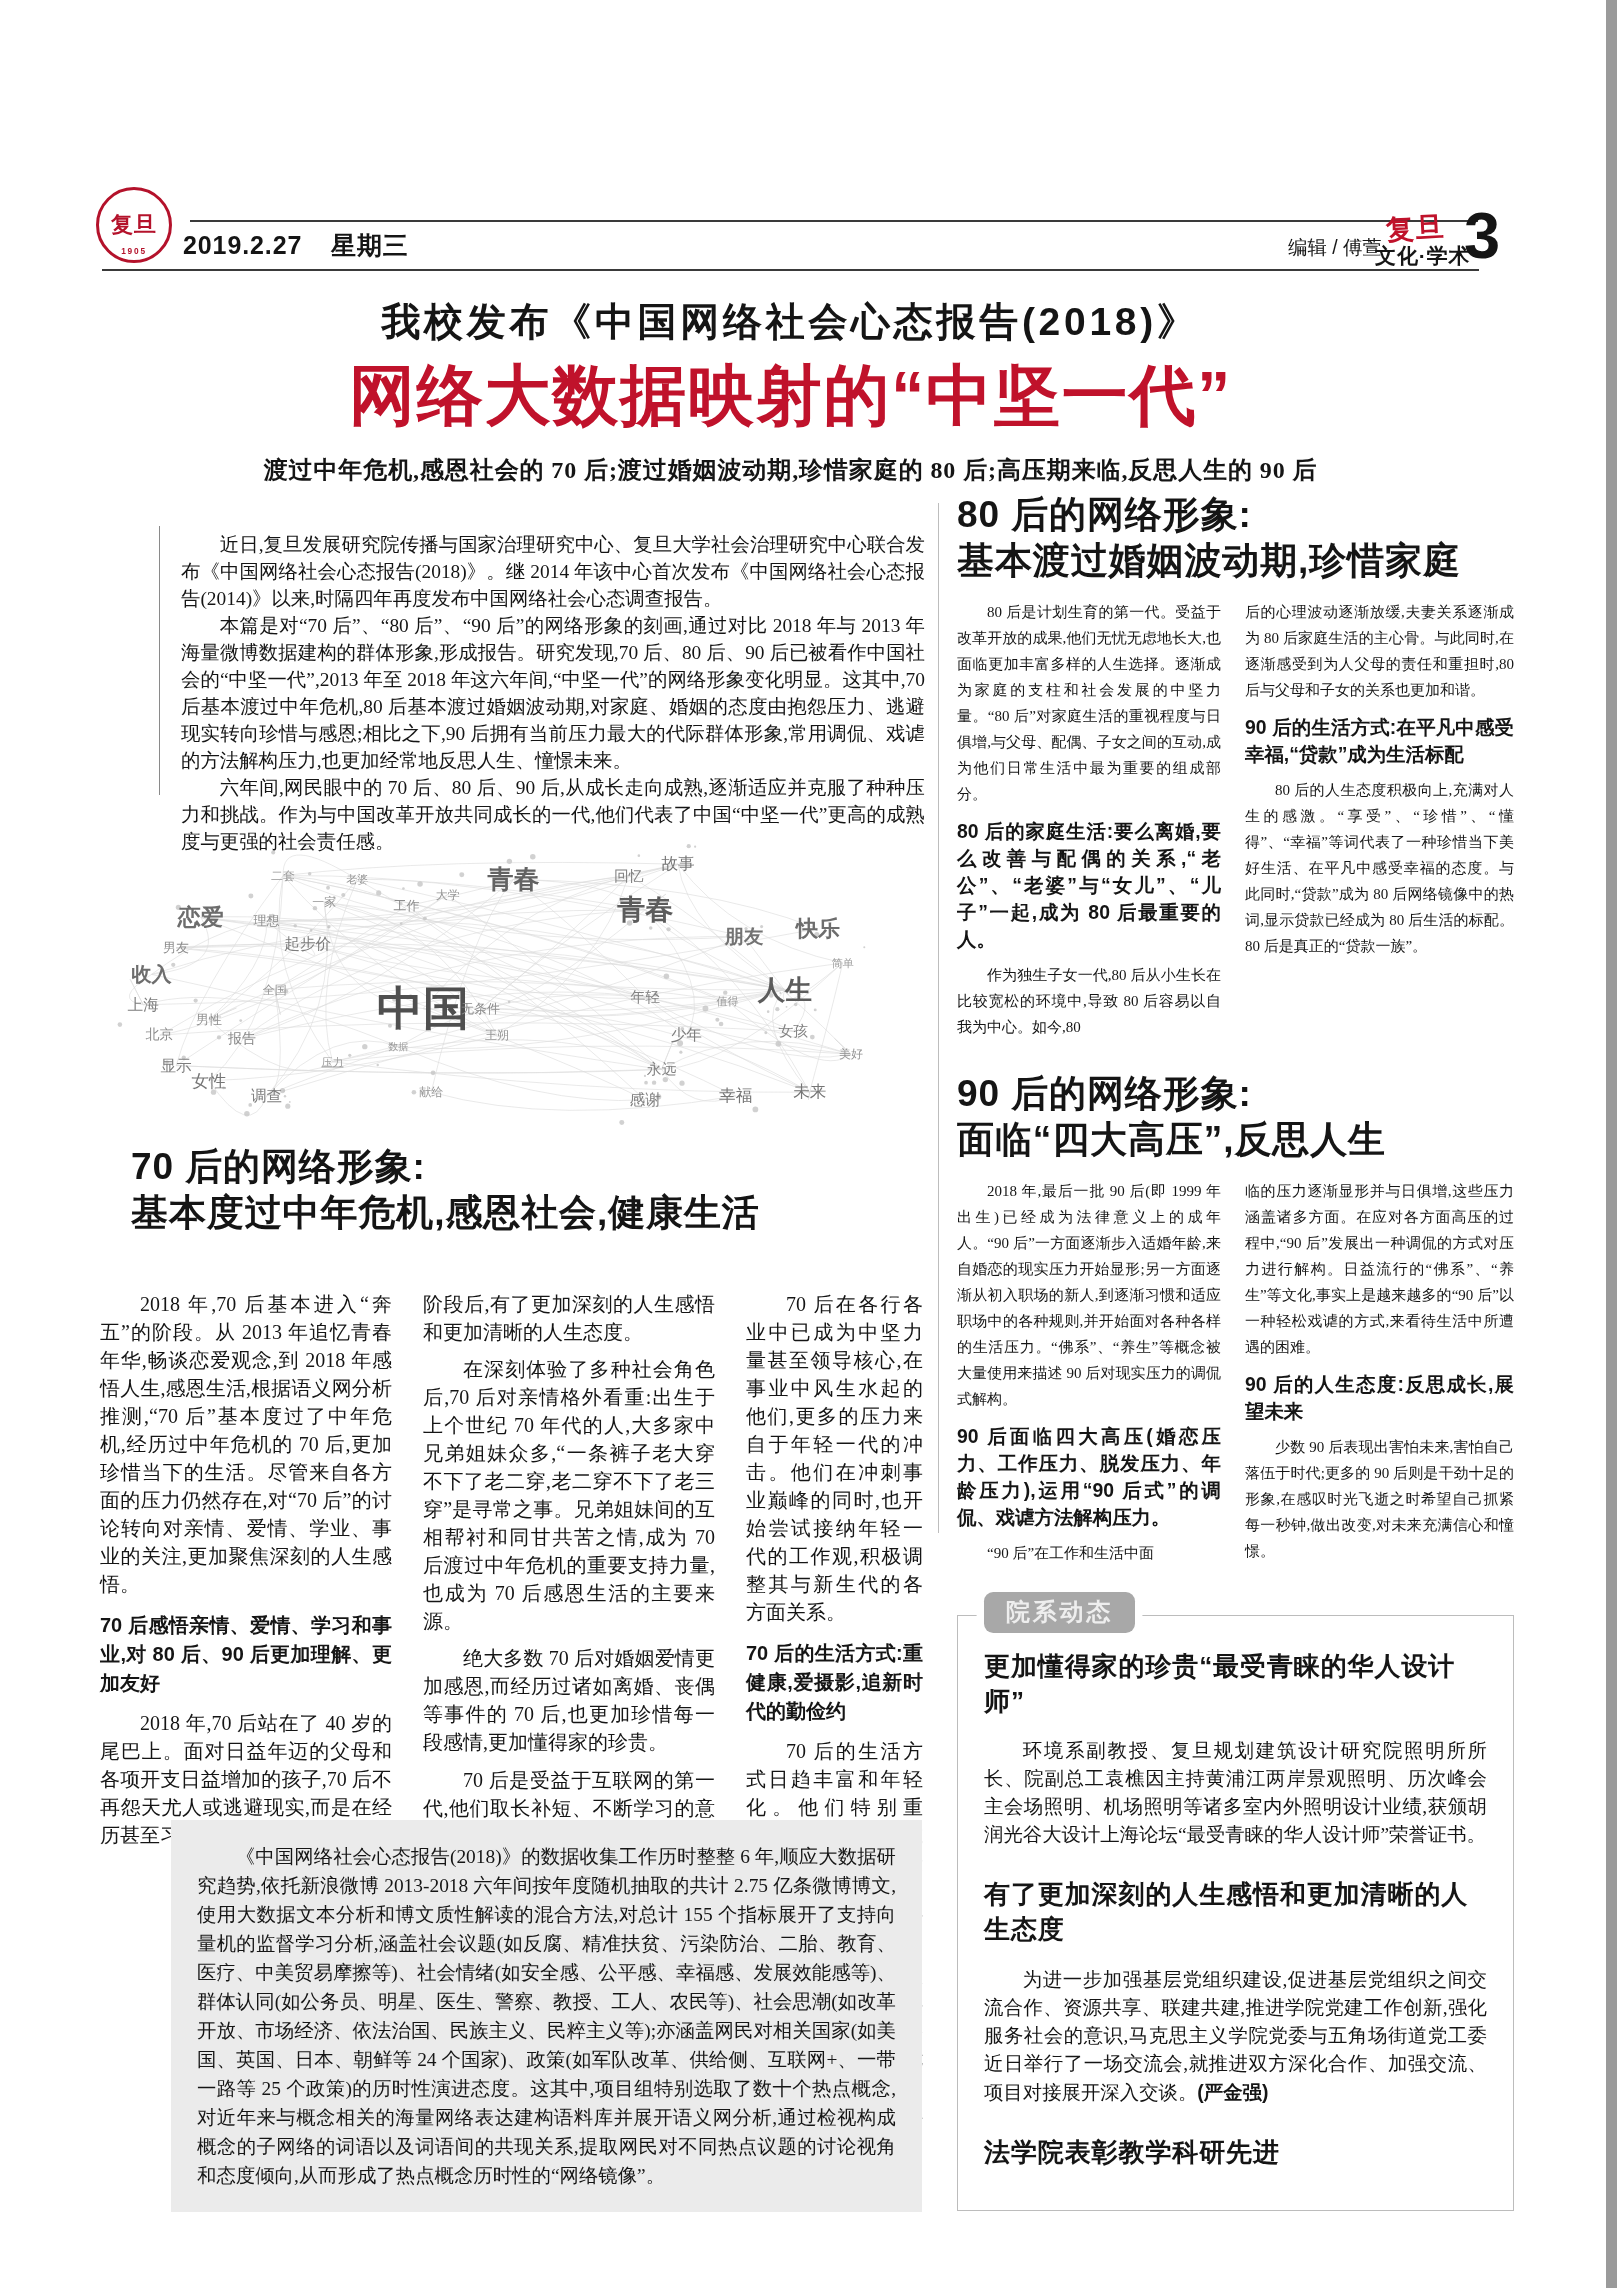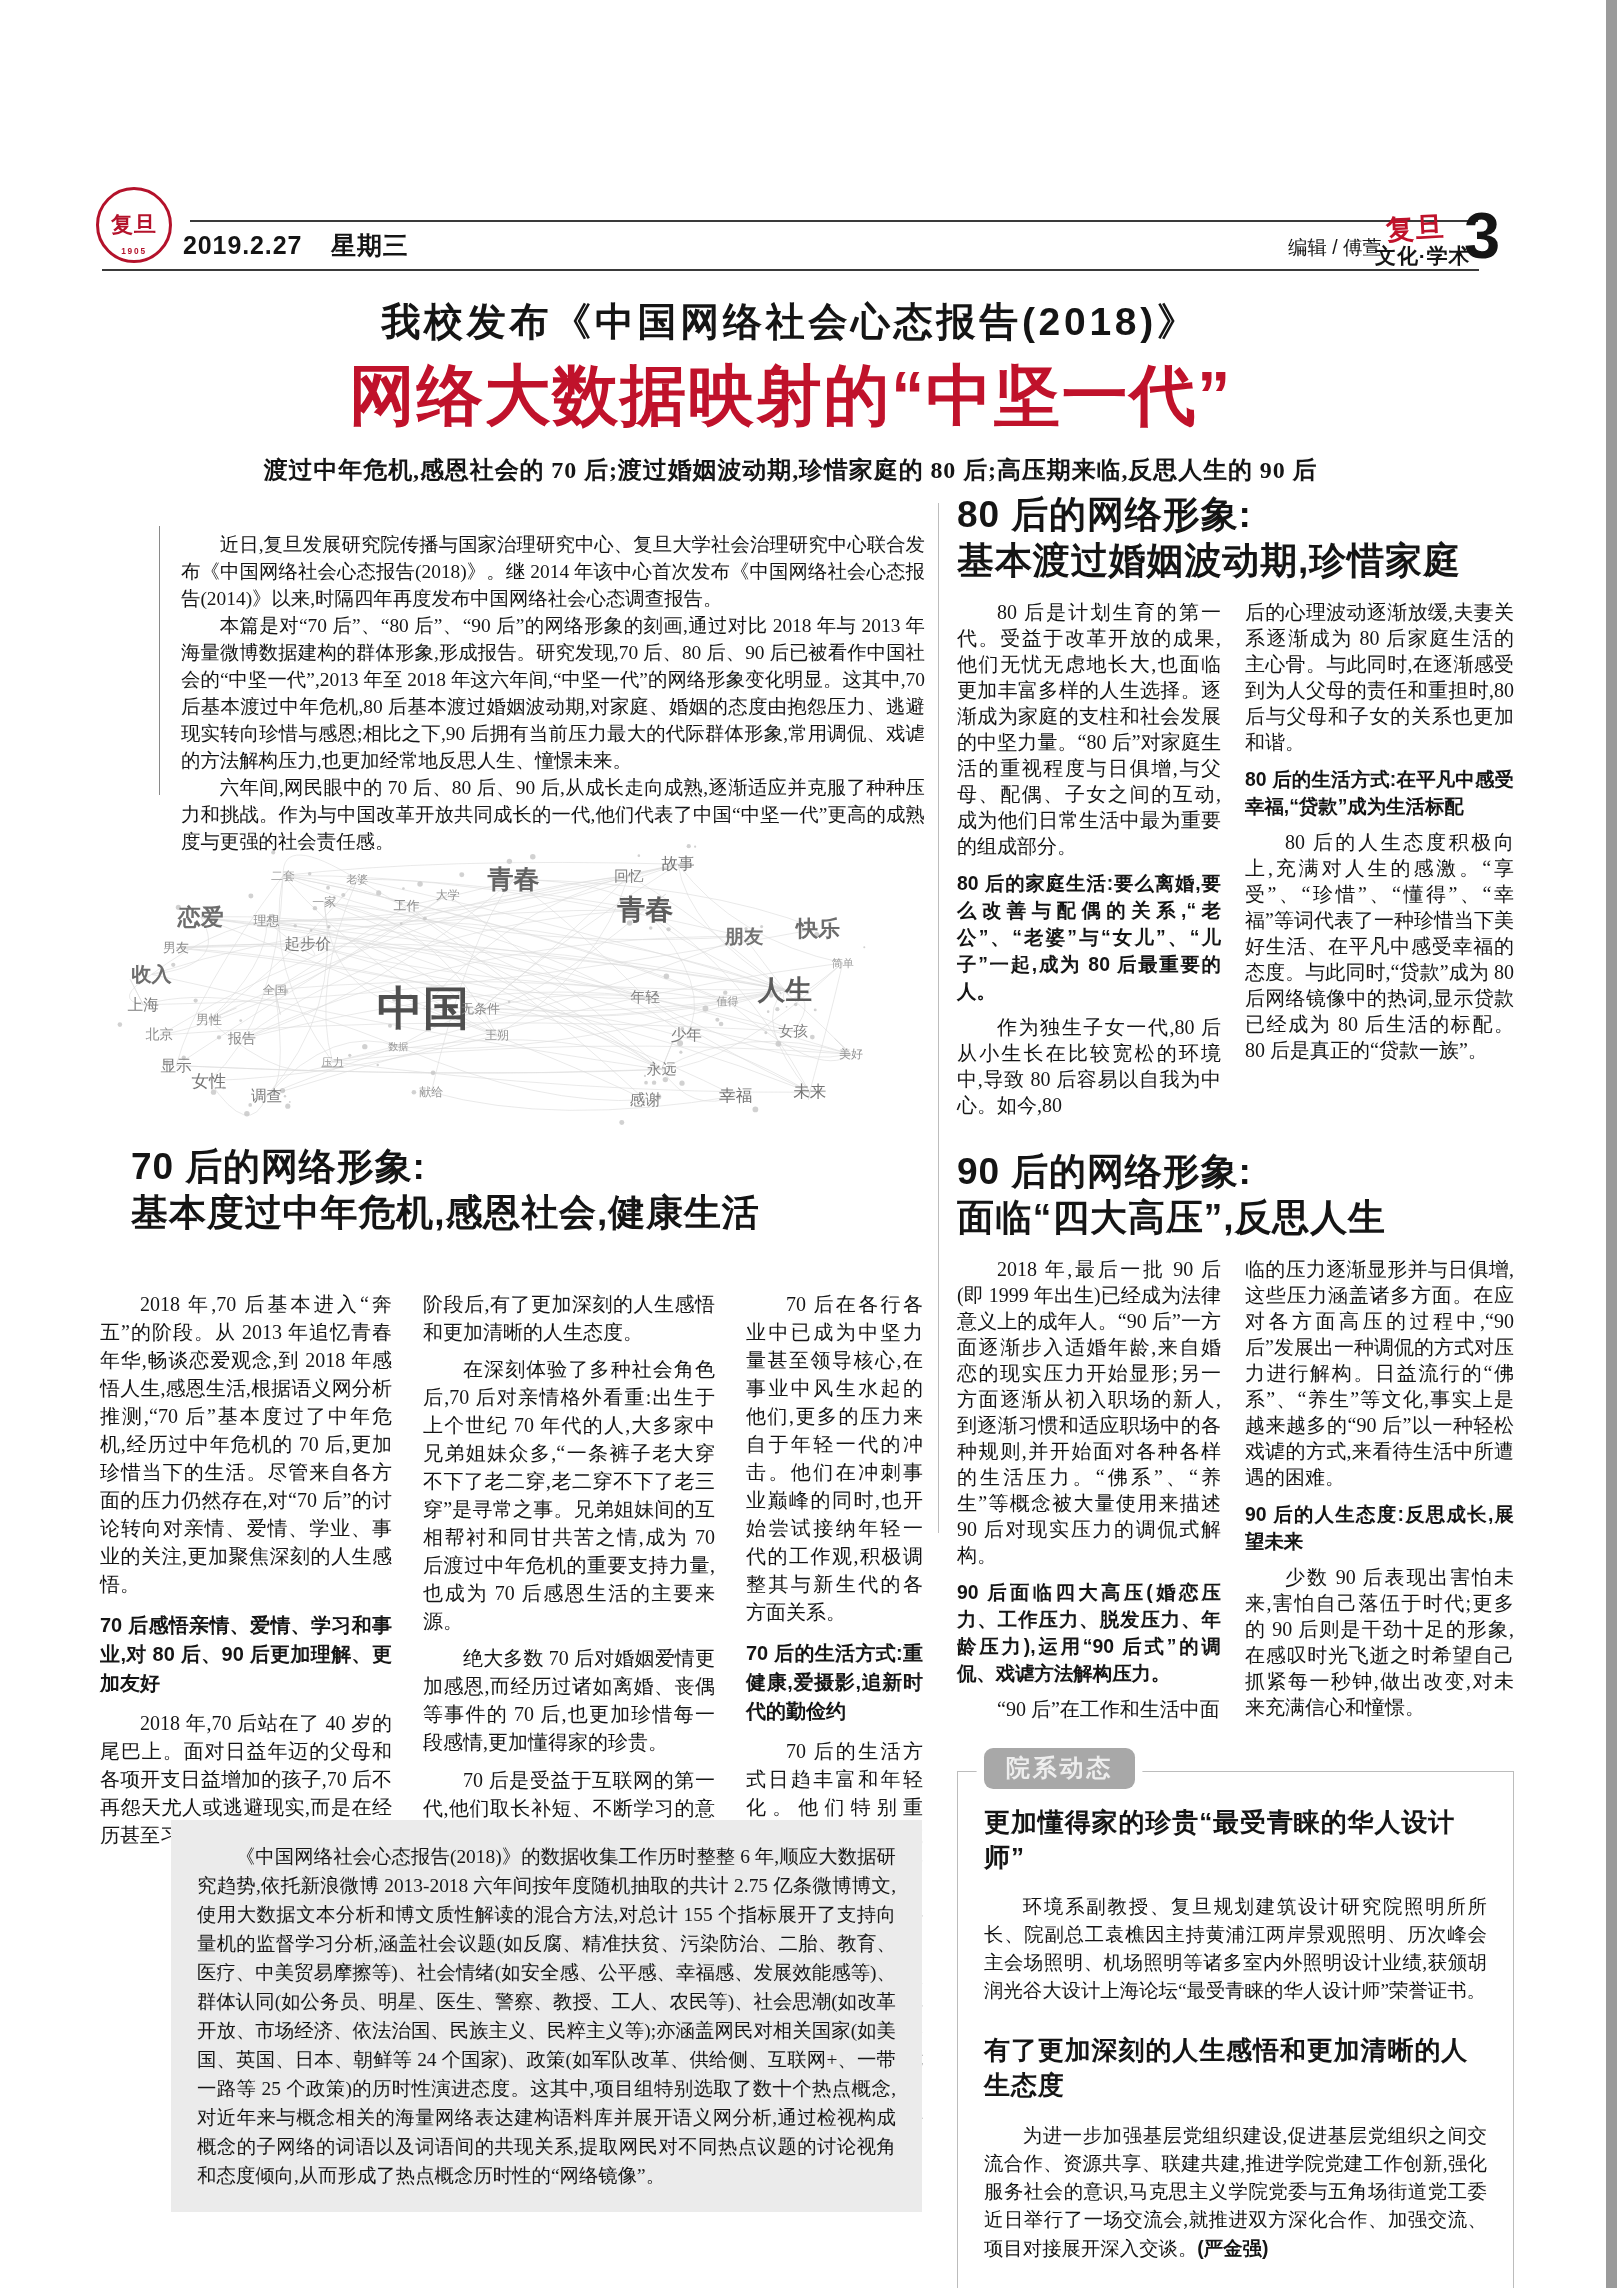--- a/index.html
+++ b/index.html
@@ -52,21 +52,21 @@
   .s70-cols{left:100px;top:1290px;width:823px;}
   .s70-cols .c1{flex:0 0 292px;} .s70-cols .c2{flex:0 0 292px;} .s70-cols .c3{flex:1 1 auto;}
 
   .divider{left:938px;top:503px;width:0.9px;height:1030px;background:#bdbdbd;}
 
   
   .right-area{left:957px;top:492px;width:557px;}
   .right-area .cols{margin-top:14.8px;}
   .right-area .cols .ca{flex:0 0 264px;} .right-area .cols .cb{flex:1 1 auto;}
   .right-area .cols{gap:24px;}
-  .right-area .col p{font-size:20px;line-height:26px;margin:0 0 7.4px;}
+  .right-area .col p{font-size:15px;line-height:26px;margin:0 0 7.4px;}
   .right-area .col h4{font-size:19.4px;line-height:27px;margin:11px 0 9.2px;}
   .h90{margin-top:24px;}
 
   
   .news-box{margin-top:41px;border:0.9px solid #bcbcbc;padding:24px 26px 22px;position:relative;}
   .badge{position:absolute;top:-24px;left:26px;background:#a8a8a8;color:#eeeeee;border-radius:9.2px;
          padding:4.6px 22px;font-size:24px;font-weight:bold;letter-spacing:2.8px;box-shadow:0 0 0 7.4px #ffffff;
          font-family:"Liberation Sans","DejaVu Sans",sans-serif;}
   .news-item h3{font-family:"Liberation Sans","DejaVu Sans",sans-serif;font-size:26px;
                 letter-spacing:0.9px;margin:28px 0 18.5px;font-weight:bold;}
@@ -401,21 +401,21 @@
       <div>基本渡过婚姻波动期,珍惜家庭</div>
     </div>
     <div class="cols">
       <div class="col ca">
           <p class="p">80 后是计划生育的第一代。受益于改革开放的成果,他们无忧无虑地长大,也面临更加丰富多样的人生选择。逐渐成为家庭的支柱和社会发展的中坚力量。“80 后”对家庭生活的重视程度与日俱增,与父母、配偶、子女之间的互动,成为他们日常生活中最为重要的组成部分。</p>
           <h4 class="h">80 后的家庭生活:要么离婚,要么改善与配偶的关系,“老公”、“老婆”与“女儿”、“儿子”一起,成为 80 后最重要的人。</h4>
           <p class="p">作为独生子女一代,80 后从小生长在比较宽松的环境中,导致 80 后容易以自我为中心。如今,80</p>
         </div>
       <div class="col cb">
           <p class="pc">后的心理波动逐渐放缓,夫妻关系逐渐成为 80 后家庭生活的主心骨。与此同时,在逐渐感受到为人父母的责任和重担时,80 后与父母和子女的关系也更加和谐。</p>
-          <h4 class="h">80 后的生活方式:在平凡中感受幸福,“贷款”成为生活标配</h4>
+          <h4 class="h">90 后的生活方式:在平凡中感受幸福,“贷款”成为生活标配</h4>
           <p class="p">80 后的人生态度积极向上,充满对人生的感激。“享受”、“珍惜”、“懂得”、“幸福”等词代表了一种珍惜当下美好生活、在平凡中感受幸福的态度。与此同时,“贷款”成为 80 后网络镜像中的热词,显示贷款已经成为 80 后生活的标配。80 后是真正的“贷款一族”。</p>
         </div>
     </div>
 
     <div class="sec-head h90">
       <div>90 后的网络形象:</div>
       <div>面临“四大高压”,反思人生</div>
     </div>
     <div class="cols">
       <div class="col ca">

